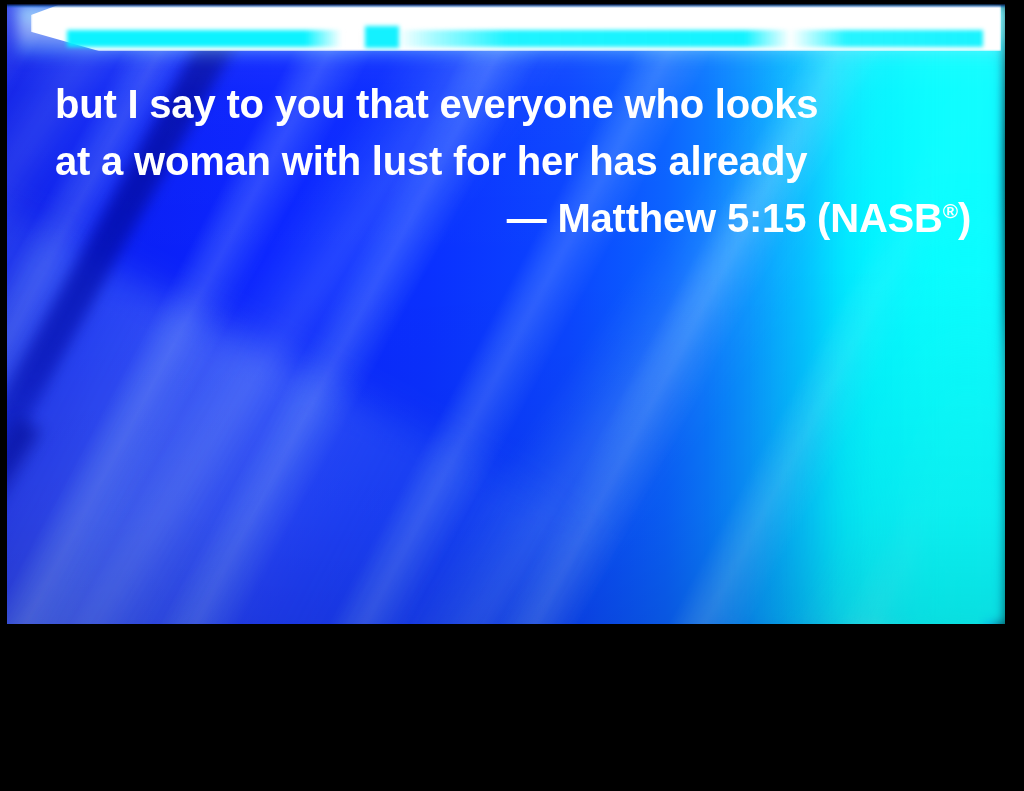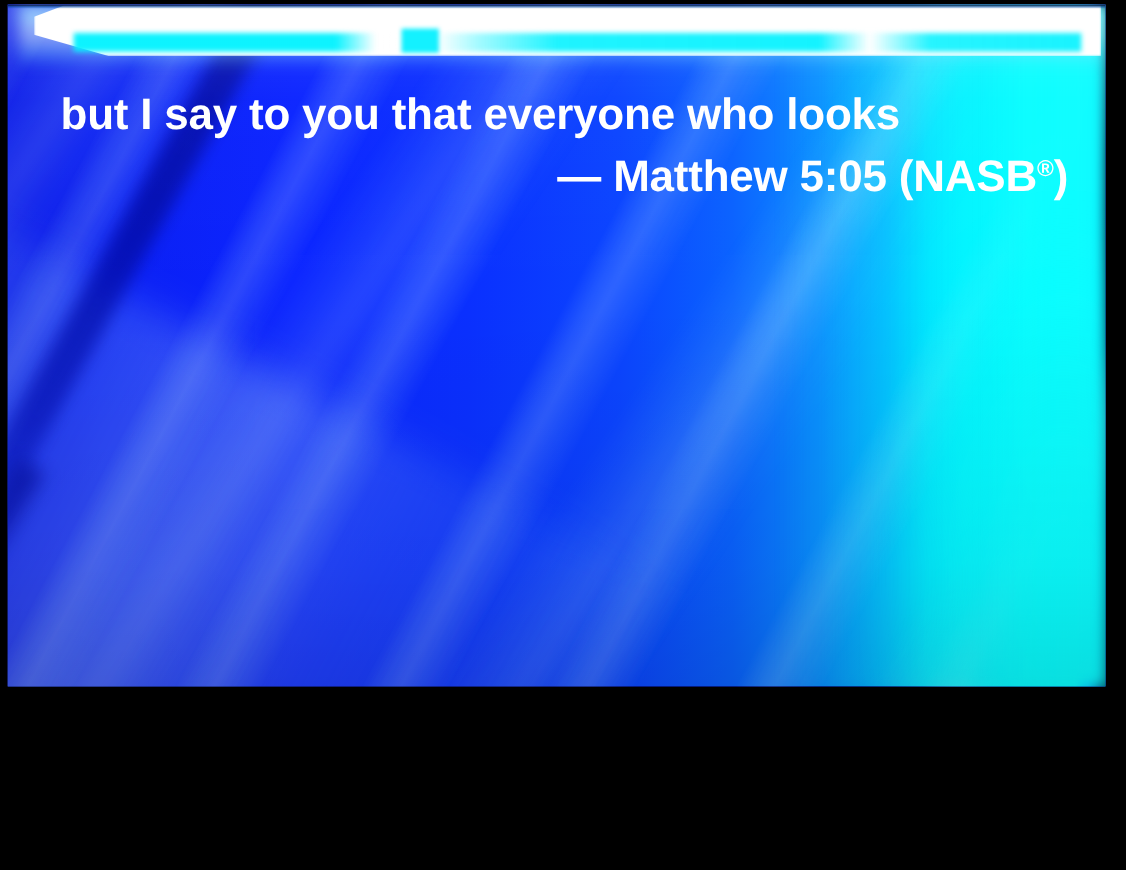--- a/index.html
+++ b/index.html
@@ -339,18 +339,19 @@
     <div class="topbar-wrap">
       <div class="topbar-halo"></div>
       <div class="topbar"></div>
       <div class="topbar-cyan"></div>
       <div class="topbar-nub"></div>
       <div class="topbar-shadow"></div>
     </div>
 
     <div class="verse">
       <span class="verse-line">but I say to you that everyone who looks</span>
-      <span class="attribution"><span>— Matthew 5:05 (NASB</span><span class="reg">®</span><span>)</span></span>
+      <span class="verse-line">at a woman with lust for her has already</span>
+      <span class="attribution"><span>— Matthew 5:15 (NASB</span><span class="reg">®</span><span>)</span></span>
     </div>
 
   </div>
 
 </div>
 
 </body></html>

